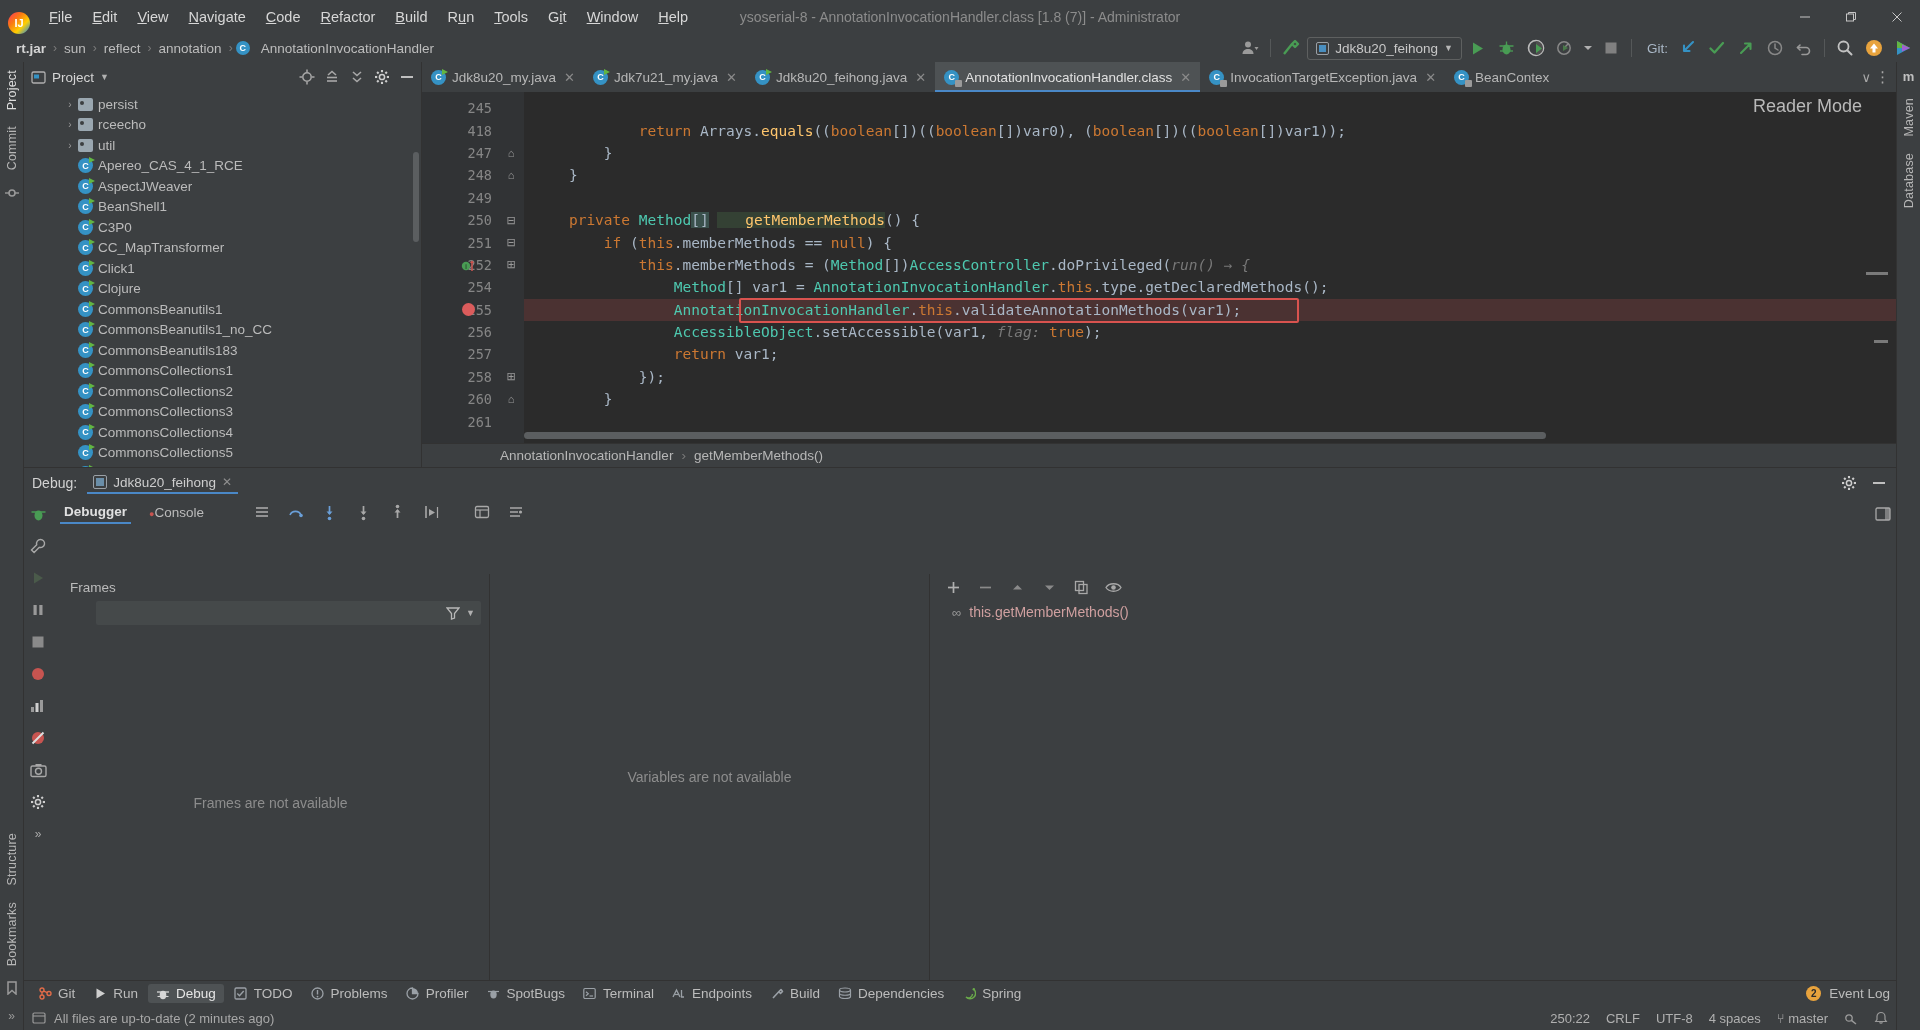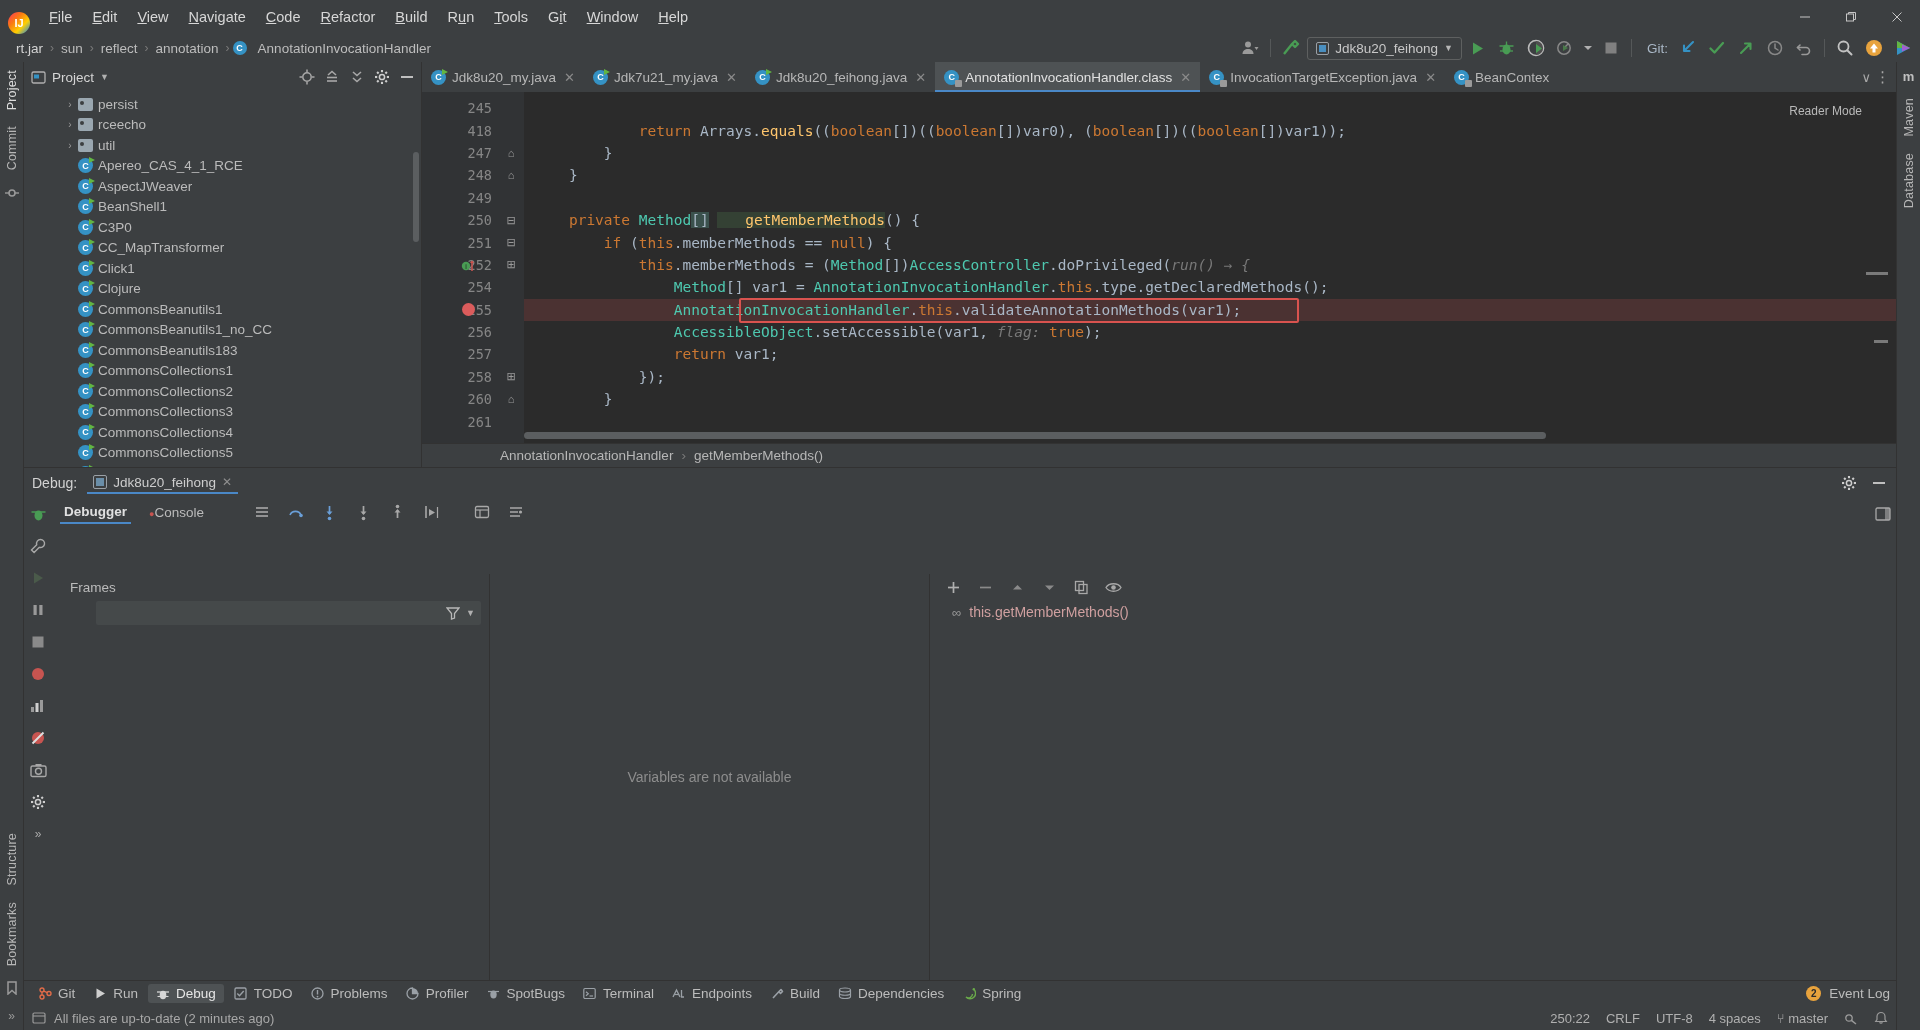--- a/index.html
+++ b/index.html
@@ -40,21 +40,21 @@
     color: #c6c6c6; font-size: 15px;
   }
 
   
   .navbar {
     height: 28px; flex: 0 0 28px; background: #3c3f41;
     display: flex; align-items: center; padding: 0 6px; position: relative;
   }
   .crumbs { display: flex; align-items: center; gap: 2px; margin-left: 6px; }
   .crumb { font-size: 13.5px; color: #bdbdbd; padding: 1px 4px; border-radius: 2px; }
-  .crumb.bold { font-weight: normal; color: #d4d4d4; }
+  .crumb.bold { font-weight: bold; color: #d4d4d4; }
   .crumb-sep { color: #7a7a7a; font-size: 12px; padding: 0 1px; }
   .crumb-ico {
     width: 14px; height: 14px; border-radius: 50%; background: #3592c4;
     color: #fff; font-size: 9px; display: inline-flex; align-items: center; justify-content: center;
     margin-right: 5px; font-weight: bold;
   }
   .nav-right { position: absolute; right: 4px; display: flex; align-items: center; gap: 3px; }
   .tb-ico {
     width: 26px; height: 24px; display: flex; align-items: center; justify-content: center;
     border-radius: 3px; color: #afb1b3;
@@ -193,21 +193,21 @@
     position: absolute; border: 2px solid #d9534f; border-radius: 2px; pointer-events: none;
   }
   .code-hscroll {
     position: absolute; left: 76px; right: 90px; bottom: 2px; height: 7px;
     background: #5b5e60; border-radius: 4px;
   }
   .code-vmark {
     position: absolute; right: 8px; width: 22px; height: 3px; background: #7a7a7a;
   }
   .reader-mode {
-    position: absolute; right: 34px; top: 12px; font-size: 12px; color: #b9b9b9;
+    position: absolute; right: 34px; top: 4px; font-size: 18px; color: #b9b9b9;
   }
   .bcrumb-bottom {
     height: 24px; flex: 0 0 24px; background: #3c3f41; display: flex; align-items: center;
     padding-left: 78px; gap: 8px; font-size: 13.5px; color: #b7b7b7;
     border-top: 1px solid #323232;
   }
 
   
   .debug {
     flex: 1 1 auto; display: flex; flex-direction: column; background: #3c3f41; min-height: 0;
@@ -301,20 +301,21 @@
       <div class="menu-item"><u>N</u>avigate</div>
       <div class="menu-item"><u>C</u>ode</div>
       <div class="menu-item"><u>R</u>efactor</div>
       <div class="menu-item"><u>B</u>uild</div>
       <div class="menu-item">R<u>u</u>n</div>
       <div class="menu-item"><u>T</u>ools</div>
       <div class="menu-item">G<u>i</u>t</div>
       <div class="menu-item"><u>W</u>indow</div>
       <div class="menu-item"><u>H</u>elp</div>
     </div>
+    <div class="win-title">ysoserial-8 - AnnotationInvocationHandler.class [1.8 (7)] - Administrator</div>
     <div class="win-ctrls">
       <div class="win-btn">
         <svg width="12" height="12" viewBox="0 0 12 12">
             <line x1="1" y1="6" x2="11" y2="6" stroke="#c6c6c6" stroke-width="1"></line>
           </svg>
       </div>
       <div class="win-btn">
         <svg width="12" height="12" viewBox="0 0 12 12">
             <rect x="1.5" y="3" width="7" height="7" fill="none" stroke="#c6c6c6" stroke-width="1"></rect>
             <path d="M3.5 3 V1.5 H10.5 V8.5 H9" fill="none" stroke="#c6c6c6" stroke-width="1"></path>
@@ -920,20 +921,21 @@
               <div class="dcol frames">
                 <div class="dcol-title">Frames</div>
                 <div class="frames-filter">
                   <span>
                     <svg width="14" height="14" viewBox="0 0 14 14">
                         <path d="M1 2 H13 L8.5 7.5 V12 L5.5 13 V7.5 Z" fill="none" stroke="#b8b8b8" stroke-width="1.3"></path>
                       </svg>
                   </span>
                   <span style="font-size:9px;color:#b0b0b0;">▼</span>
                 </div>
+                <div class="dcol-empty">Frames are not available</div>
               </div>
 
               <div class="dcol vars">
                 <div class="dcol-empty">Variables are not available</div>
               </div>
 
               <div class="dcol watches">
                 <div class="dcol-toolbar">
                   <span class="dcol-ico">
                     <svg width="15" height="15" viewBox="0 0 15 15">

